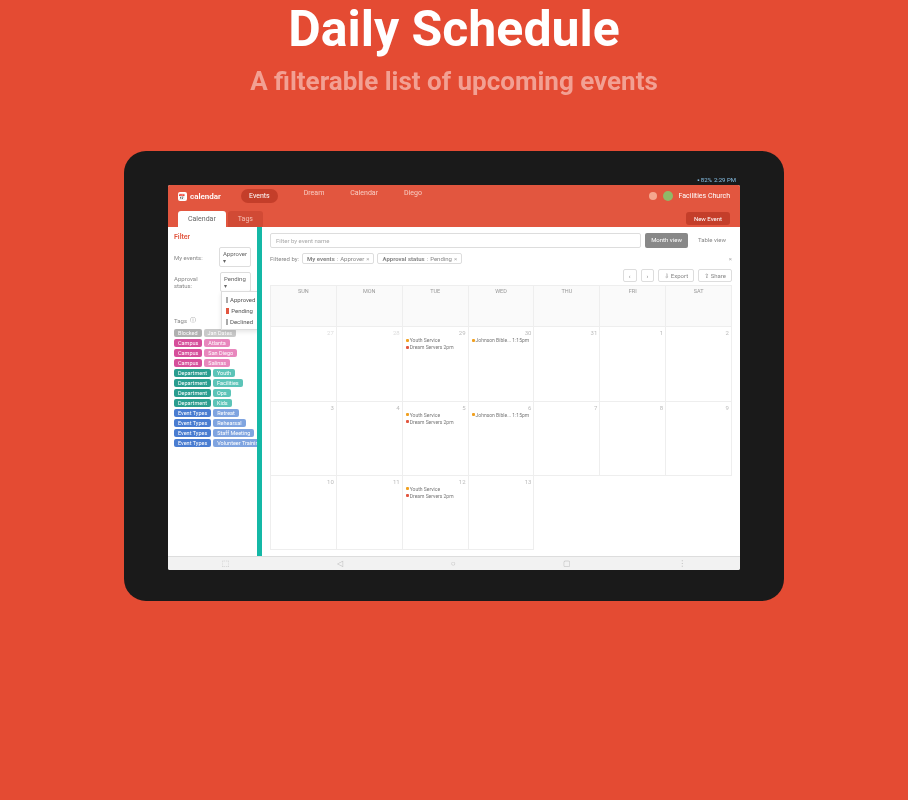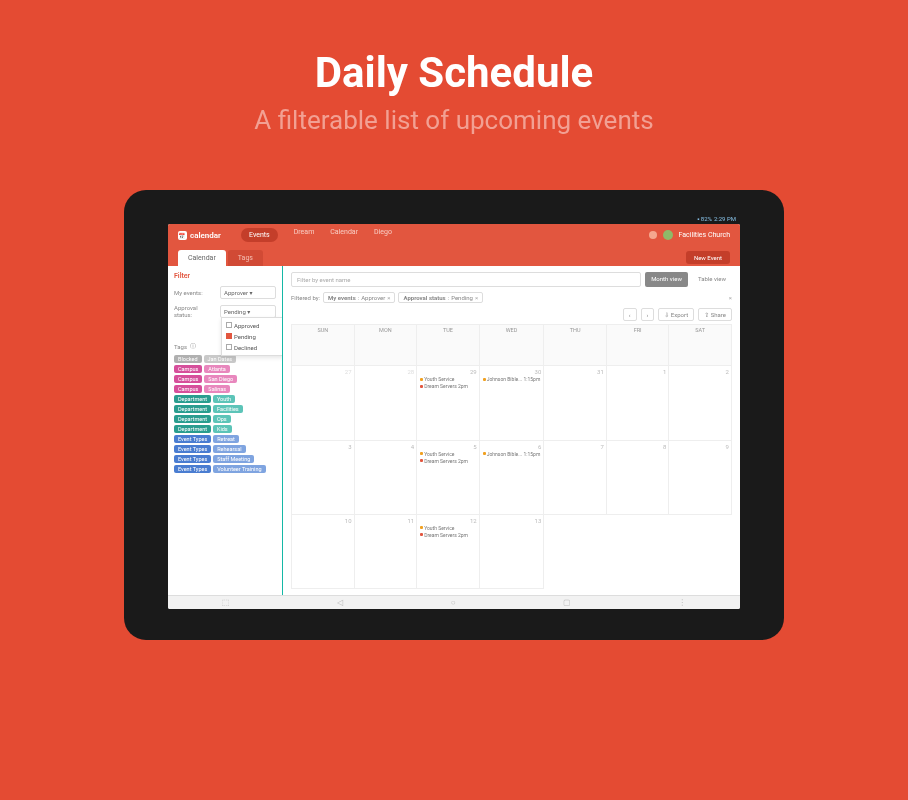--- a/index.html
+++ b/index.html
@@ -1,36 +1,36 @@
 <!DOCTYPE html>
 <html><head>
 <meta charset="utf-8">
 <style>
 *{box-sizing:border-box;margin:0;padding:0;font-family:-apple-system,BlinkMacSystemFont,"Segoe UI",Roboto,sans-serif}
 body{width:908px;height:800px;background:#e44b33;display:flex;flex-direction:column;align-items:center;overflow:hidden}
-.hero-title{color:#fff;font-size:42px;font-weight:700;margin-top:48px}
-.hero-sub{color:#f2a093;font-size:26px;font-weight:400;margin-top:8px}
+.hero-title{color:#fff;font-size:50px;font-weight:700;}
+.hero-sub{color:#f2a093;font-size:26px;font-weight:700;margin-top:8px}
 .tablet{width:660px;height:450px;background:#1a1a1a;border-radius:22px;margin-top:55px;padding:22px 44px 28px 44px;position:relative}
 .status-bar{height:12px;display:flex;justify-content:flex-end;align-items:center;color:#88c2e8;font-size:6px;gap:2px;padding-right:4px}
 .screen{width:100%;height:calc(100% - 15px);background:#f2f2f2;border-radius:2px;overflow:hidden;display:flex;flex-direction:column;font-size:7px}
 .app-header{background:#e2563f;height:22px;display:flex;align-items:center;padding:0 10px;color:#fff}
 .app-logo{display:flex;align-items:center;gap:3px;font-weight:600;font-size:8px}
 .app-logo-icon{width:9px;height:9px;background:#fff;border-radius:2px;display:flex;align-items:center;justify-content:center;color:#e2563f;font-size:6px}
-.nav-items{display:flex;gap:16px;margin-left:20px;font-size:7px}
+.nav-items{display:flex;gap:26px;margin-left:20px;font-size:7px}
 .nav-item{color:#f8ccc2;cursor:pointer}
 .nav-item.active{background:#c43e2a;padding:3px 8px;border-radius:9px;color:#fff}
 .header-right{margin-left:auto;display:flex;align-items:center;gap:6px;font-size:7px}
 .bell{width:8px;height:8px;background:#f5a78f;border-radius:50%}
 .avatar{width:10px;height:10px;background:#8fb968;border-radius:50%}
 .tab-row{background:#e2563f;height:20px;display:flex;align-items:flex-end;padding:0 10px}
 .tab{background:#fff;padding:4px 10px;border-radius:3px 3px 0 0;font-size:7px;color:#666;margin-right:2px}
 .tab.inactive{background:#d14a35;color:#f5bfb3}
 .new-event-btn{margin-left:auto;background:#c43e2a;color:#fff;padding:3px 8px;border-radius:3px;font-size:6px;margin-bottom:2px}
 .main-area{flex:1;display:flex;background:#fff;overflow:hidden}
-.sidebar{width:115px;border-right:1px solid #14b8a6;padding:6px 6px;overflow:hidden}
+.sidebar{width:94px;border-right:5px solid #14b8a6;padding:6px 6px;overflow:hidden}
 .filter-title{color:#e2563f;font-size:7px;font-weight:600;margin-bottom:6px}
 .filter-row{display:flex;align-items:center;margin-bottom:5px;gap:4px;font-size:6px;color:#888}
 .filter-label{width:42px}
 .filter-select{flex:1;border:1px solid #ddd;padding:2px 3px;border-radius:2px;font-size:6px;color:#666;background:#fff;position:relative}
 .dropdown{position:absolute;top:100%;left:0;right:-8px;background:#fff;border:1px solid #ddd;box-shadow:0 2px 4px rgba(0,0,0,0.1);z-index:10;padding:2px}
 .dropdown-item{display:flex;align-items:center;gap:2px;padding:2px;font-size:6px;color:#555}
 .checkbox{width:6px;height:6px;border:1px solid #aaa;display:inline-block}
 .checkbox.checked{background:#e2563f;border-color:#e2563f}
 .tags-title{font-size:6px;color:#888;margin:24px 0 4px 0;display:flex;align-items:center;gap:3px}
 .tag-row{display:flex;gap:2px;margin-bottom:2px}

